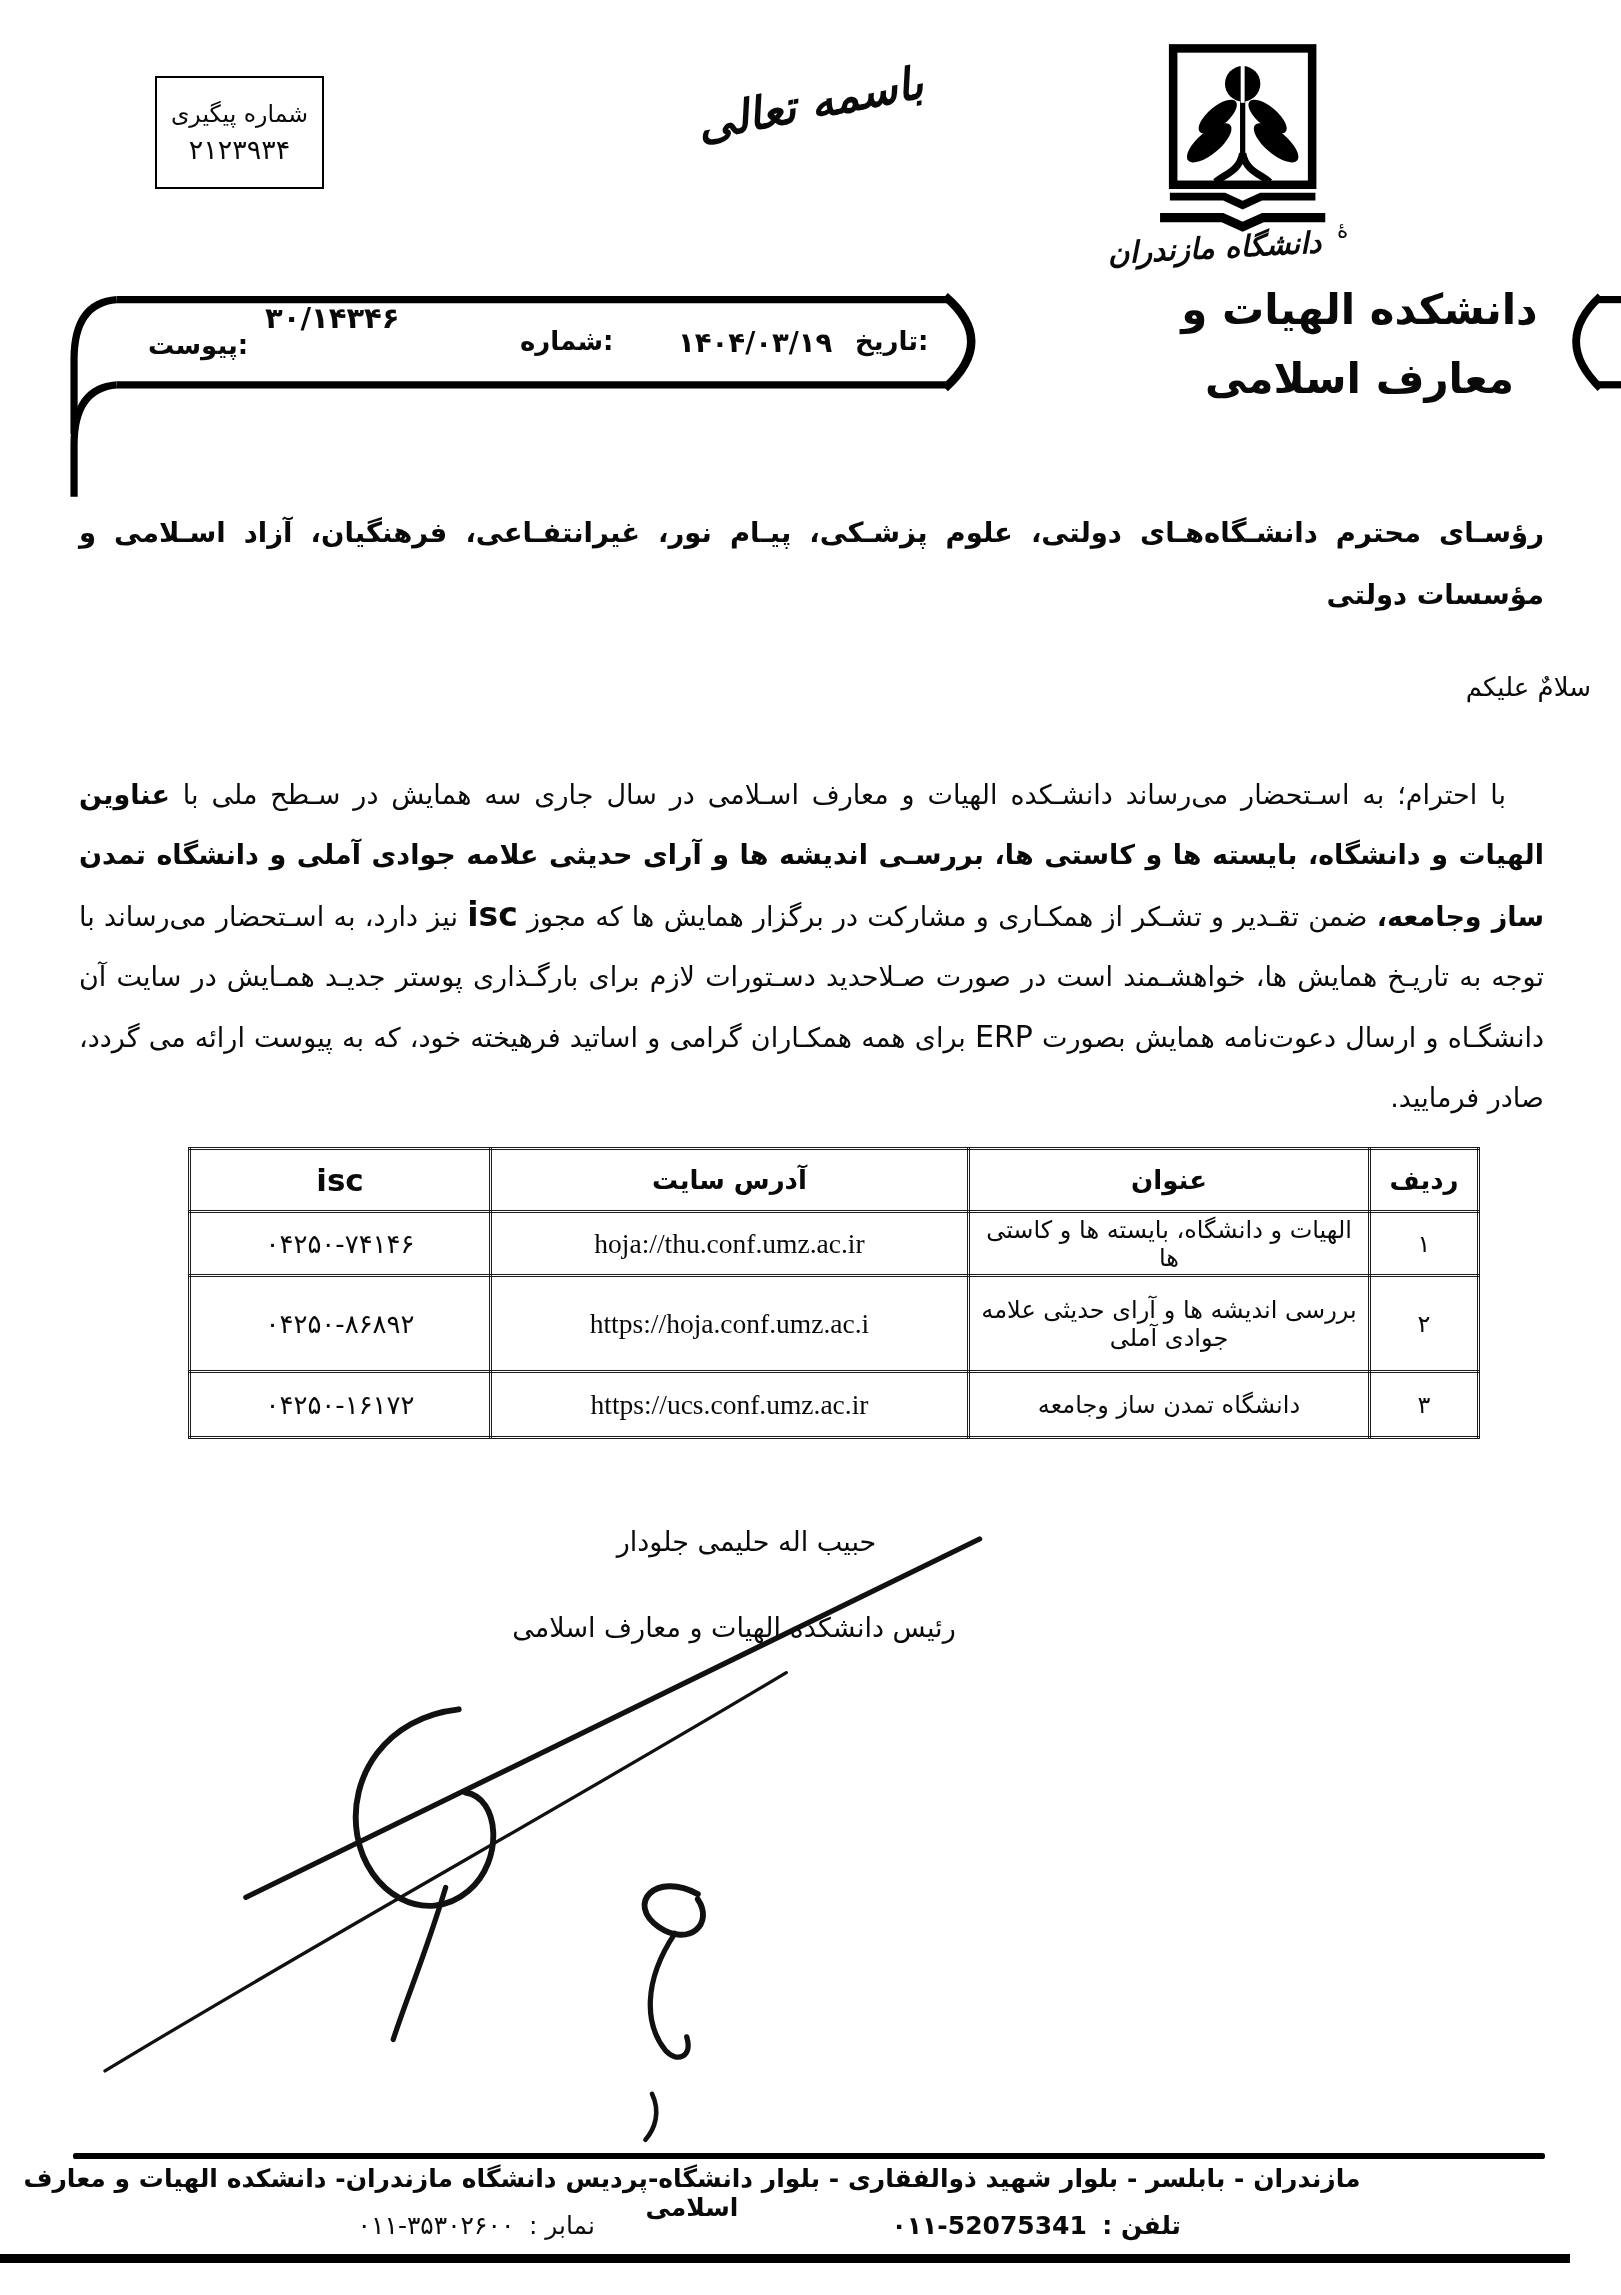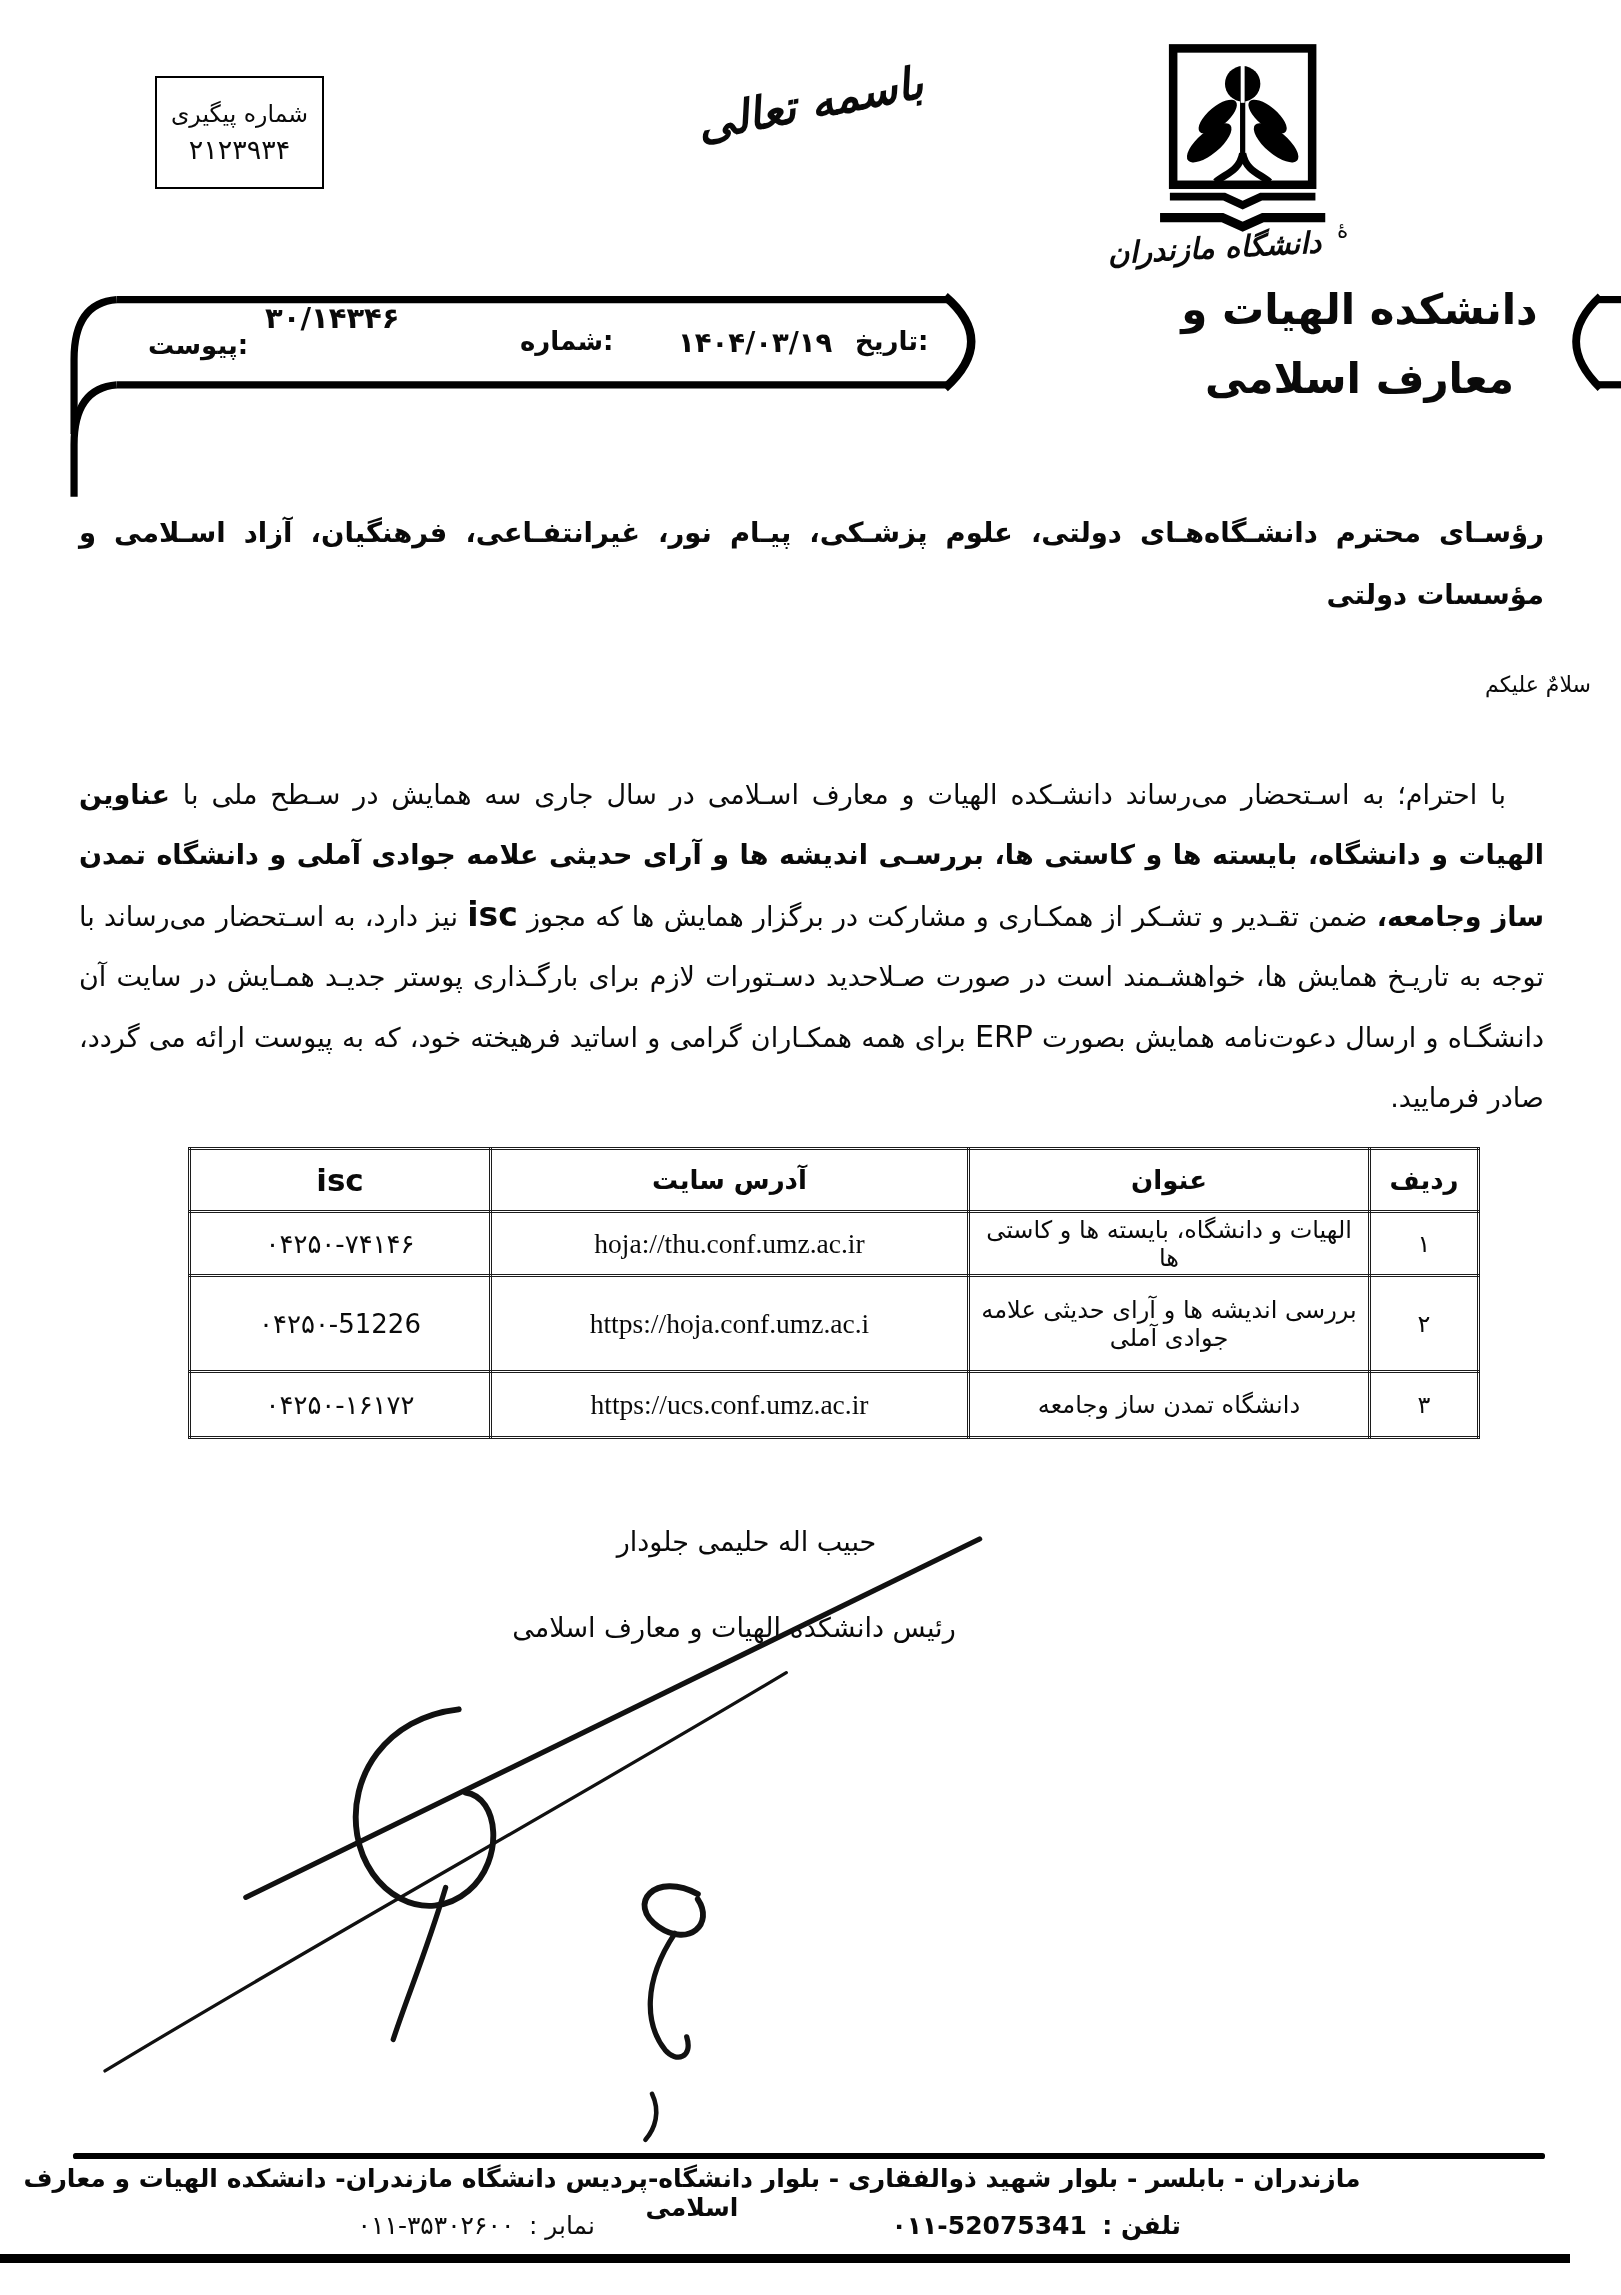--- a/index.html
+++ b/index.html
@@ -40,21 +40,21 @@
   .meta-label{font-size:26px; font-weight:bold;}
   .meta-value{font-size:27.5px; font-weight:bold;}
   .date-label{left:855px; top:326px;}
   .date-value{left:678px;  top:326px;}
   .num-label{left:520px;  top:326px;}
   .attach-num{left:265px; top:301px; font-size:29px;}
   .attach-label{left:148px; top:330px;}
   
   .bodytext{left:79px; width:1465px; direction:rtl; text-align:justify;}
   .addressees{top:501px; font-size:27.5px; font-weight:bold; line-height:62px;}
-  .greeting{top:672px; right:79px; left:auto; width:auto; font-size:22px;}
+  .greeting{top:672px; right:79px; left:auto; width:auto; font-size:26px;}
   .mainpara{top:765px; font-size:27px; line-height:60px; text-indent:38px;}
   .mainpara .b{font-weight:bold;}
   .lat-isc{font-family:"DejaVu Sans",sans-serif; font-weight:bold; font-size:33px;}
   .lat-erp{font-family:"DejaVu Sans",sans-serif; font-size:30px;}
   
   .conf-table{
     left:188px; top:1147px; width:1290px; border-collapse:collapse;
     table-layout:fixed; direction:rtl; font-size:24px;
   }
   .conf-table th,.conf-table td{
@@ -160,21 +160,21 @@
       <tr class="row-h1">
         <td>۱</td>
         <td>الهیات و دانشگاه، بایسته ها و کاستی ها</td>
         <td class="cell-url"><span dir="ltr">hoja://thu.conf.umz.ac.ir</span></td>
         <td class="cell-isc"><span dir="ltr" class="numspan">۰۴۲۵۰-۷۴۱۴۶</span></td>
       </tr>
       <tr class="row-h2">
         <td>۲</td>
         <td>بررسی اندیشه ها و آرای حدیثی علامه جوادی آملی</td>
         <td class="cell-url"><span dir="ltr">https://hoja.conf.umz.ac.i</span></td>
-        <td class="cell-isc"><span dir="ltr" class="numspan">۰۴۲۵۰-51226</span></td>
+        <td class="cell-isc"><span dir="ltr" class="numspan">۰۴۲۵۰-۸۶۸۹۲</span></td>
       </tr>
       <tr class="row-h3">
         <td>۳</td>
         <td>دانشگاه تمدن ساز وجامعه</td>
         <td class="cell-url"><span dir="ltr">https://ucs.conf.umz.ac.ir</span></td>
         <td class="cell-isc"><span dir="ltr" class="numspan">۰۴۲۵۰-۱۶۱۷۲</span></td>
       </tr>
     </tbody>
   </table>
 

